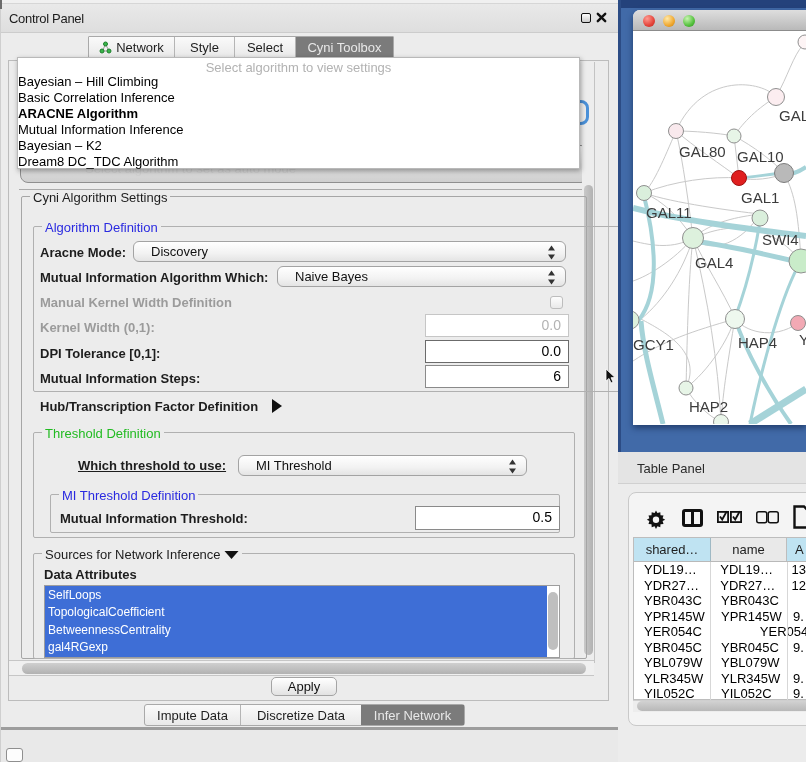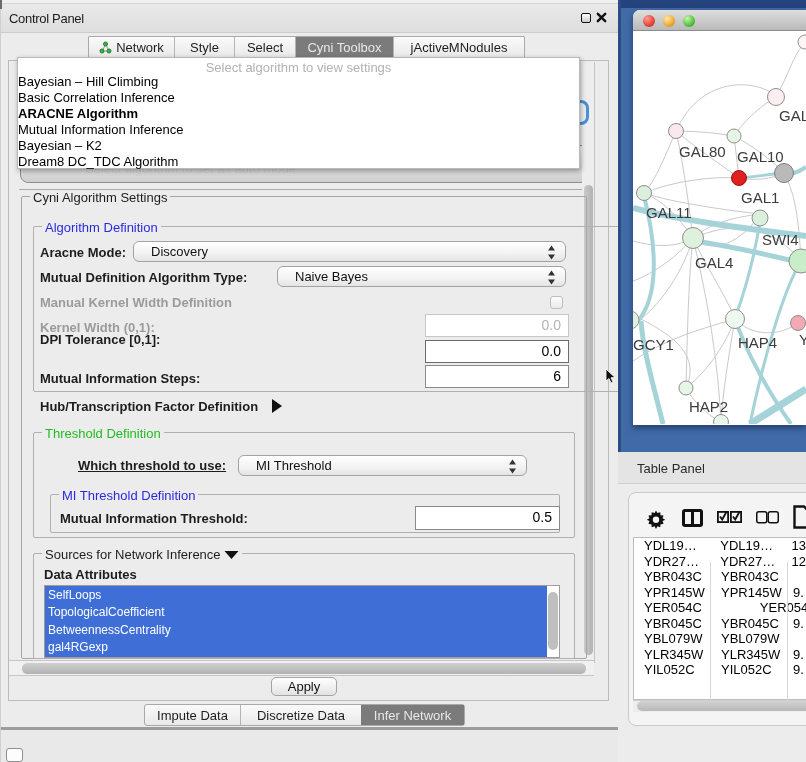--- a/index.html
+++ b/index.html
@@ -38,21 +38,20 @@
   <div style="width:86px;border-right:1px solid #b5b5b5;display:flex;align-items:center;justify-content:center;font-size:13px;color:#1d1d1d;">
     <svg width="13" height="13" viewBox="0 0 13 13" style="margin-right:4px;">
       <path d="M3.5 10 L6.5 3 L10 10 M3.5 10 L10 10" stroke="#9a9a9a" stroke-width="1" fill="none"></path>
       <circle cx="6.5" cy="3" r="2" fill="#39b54a" stroke="#1d7f2c"></circle>
       <circle cx="3" cy="10" r="2" fill="#39b54a" stroke="#1d7f2c"></circle>
       <circle cx="10" cy="10" r="2" fill="#39b54a" stroke="#1d7f2c"></circle>
     </svg>Network</div>
   <div style="width:60px;border-right:1px solid #b5b5b5;display:flex;align-items:center;justify-content:center;font-size:13px;color:#1d1d1d;">Style</div>
   <div style="width:61px;border-right:1px solid #b5b5b5;display:flex;align-items:center;justify-content:center;font-size:13px;color:#1d1d1d;">Select</div>
   <div style="width:97px;display:flex;align-items:center;justify-content:center;font-size:13px;color:#e8e8e8;background:#7b7b7b;">Cyni Toolbox</div>
-  <div style="width:131px;border-left:1px solid #b5b5b5;display:flex;align-items:center;justify-content:center;font-size:13px;color:#1d1d1d;">jActiveMNodules</div>
 </div>
 
 <div class="abs" style="left:8px;top:60px;width:601px;height:641px;border:1px solid #bcbcbc;background:#ececec;"></div>
 <div class="abs" style="left:19px;top:189px;width:576px;height:1px;background:#aaaaaa;"></div>
 
 <div class="abs" style="left:20px;top:145px;width:569px;height:38px;border:1px solid #8f8f8f;border-radius:8px;background:linear-gradient(#f6f6f6,#cfcfcf);"></div>
 <div class="abs" style="left:85px;top:161px;font-size:13px;color:#d0d0d0;">Select algorithm to set as auto mode</div>
 
 <div class="abs" style="left:582px;top:62px;width:13px;height:601px;background:#ededed;border-right:1px solid #c3c3c3;"></div>
 <div class="abs" style="left:584px;top:185px;width:9px;height:470px;background:linear-gradient(90deg,#c9c9c9,#b2b2b2);border-radius:5px;"></div>
@@ -67,36 +66,36 @@
 
 <div class="lbl abs" style="left:40px;top:245px;">Aracne Mode:</div>
 <div class="combo" style="left:133px;top:241px;width:433px;">
   <span class="ct">Discovery</span>
   <svg class="arrows" viewBox="0 0 9 15">
       <path d="M4.5 0.5 L8 5.5 L1 5.5 Z" fill="#333"></path>
       <path d="M4.5 14.5 L8 9.5 L1 9.5 Z" fill="#333"></path>
     </svg>
 </div>
 
-<div class="lbl abs" style="left:40px;top:270px;">Mutual Definition Algorithm Type:</div>
+<div class="lbl abs" style="left:40px;top:270px;">Mutual Information Algorithm Which:</div>
 <div class="combo" style="left:277px;top:266px;width:289px;">
   <span class="ct">Naive Bayes</span>
   <svg class="arrows" viewBox="0 0 9 15">
       <path d="M4.5 0.5 L8 5.5 L1 5.5 Z" fill="#333"></path>
       <path d="M4.5 14.5 L8 9.5 L1 9.5 Z" fill="#333"></path>
     </svg>
 </div>
 
 <div class="lbl abs dis" style="left:40px;top:295px;">Manual Kernel Width Definition</div>
 <div class="abs" style="left:550px;top:296px;width:13px;height:13px;border:1px solid #bdbdbd;border-radius:3px;background:linear-gradient(#fdfdfd,#e9e9e9);"></div>
 
 <div class="lbl abs dis" style="left:40px;top:320px;">Kernel Width (0,1):</div>
 <div class="field dis" style="left:425px;top:314px;width:144px;height:23px;border:1px solid #c6c6c6;color:#b3b3b3;">0.0</div>
 
-<div class="lbl abs" style="left:40px;top:332px;">DPI Tolerance [0,1]:</div>
+<div class="lbl abs" style="left:40px;top:346px;">DPI Tolerance [0,1]:</div>
 <div class="field" style="left:425px;top:340px;width:144px;height:23px;border:1px solid #6b6b6b;color:#000;">0.0</div>
 
 <div class="lbl abs" style="left:40px;top:371px;">Mutual Information Steps:</div>
 <div class="field" style="left:425px;top:365px;width:144px;height:23px;border:1px solid #8a8a8a;color:#000;">6</div>
 
 <div class="lbl abs" style="left:40px;top:399px;">Hub/Transcription Factor Definition</div>
 <svg class="abs" style="left:271px;top:399px;" width="12" height="14" viewBox="0 0 12 14">
     <path d="M1 0 L11 7 L1 14 Z" fill="#111"></path>
   </svg>
 
@@ -269,20 +268,25 @@
 </svg>
 <svg class="abs" style="left:756px;top:511px;" width="23" height="13" viewBox="0 0 23 13">
   <rect x="0.75" y="0.75" width="10" height="11" fill="none" stroke="#111" stroke-width="1.5" rx="2"></rect>
   <rect x="12.25" y="0.75" width="10" height="11" fill="none" stroke="#111" stroke-width="1.5" rx="2"></rect>
 </svg>
 <svg class="abs" style="left:793px;top:505px;" width="18" height="24" viewBox="0 0 18 24">
   <path d="M1.5 1.5 L11 1.5 L16.5 7 L16.5 22.5 L1.5 22.5 Z" fill="none" stroke="#111" stroke-width="2.4"></path>
 </svg>
 
 <div class="abs" style="left:633px;top:537px;width:173px;height:163px;background:#fff;border:1px solid #bdbdbd;border-right:none;overflow:hidden;">
+  <div style="display:flex;height:24px;border-bottom:1px solid #b9b9b9;font-size:13px;color:#1e1e1e;">
+    <div style="width:77px;background:#bfe3f2;border-right:1px solid #9fb9c4;text-align:center;line-height:23px;">shared…</div>
+    <div style="width:76px;background:#e9e9e9;border-right:1px solid #bdbdbd;text-align:center;line-height:23px;">name</div>
+    <div style="flex:1;background:#bfe3f2;line-height:23px;padding-left:8px;">A</div>
+  </div>
   <div id="rows" style="font-size:13px;color:#000;">
 <div style="display:flex;height:15.5px;align-items:center;">
         <div style="width:77px;padding-left:10px;">YDL19…</div>
         <div style="width:76px;padding-left:10px;">YDL19…</div>
         <div style="flex:1;padding-left:6px;">13</div>
       </div>
 <div style="display:flex;height:15.5px;align-items:center;">
         <div style="width:77px;padding-left:10px;">YDR27…</div>
         <div style="width:76px;padding-left:10px;">YDR27…</div>
         <div style="flex:1;padding-left:6px;">12</div>

